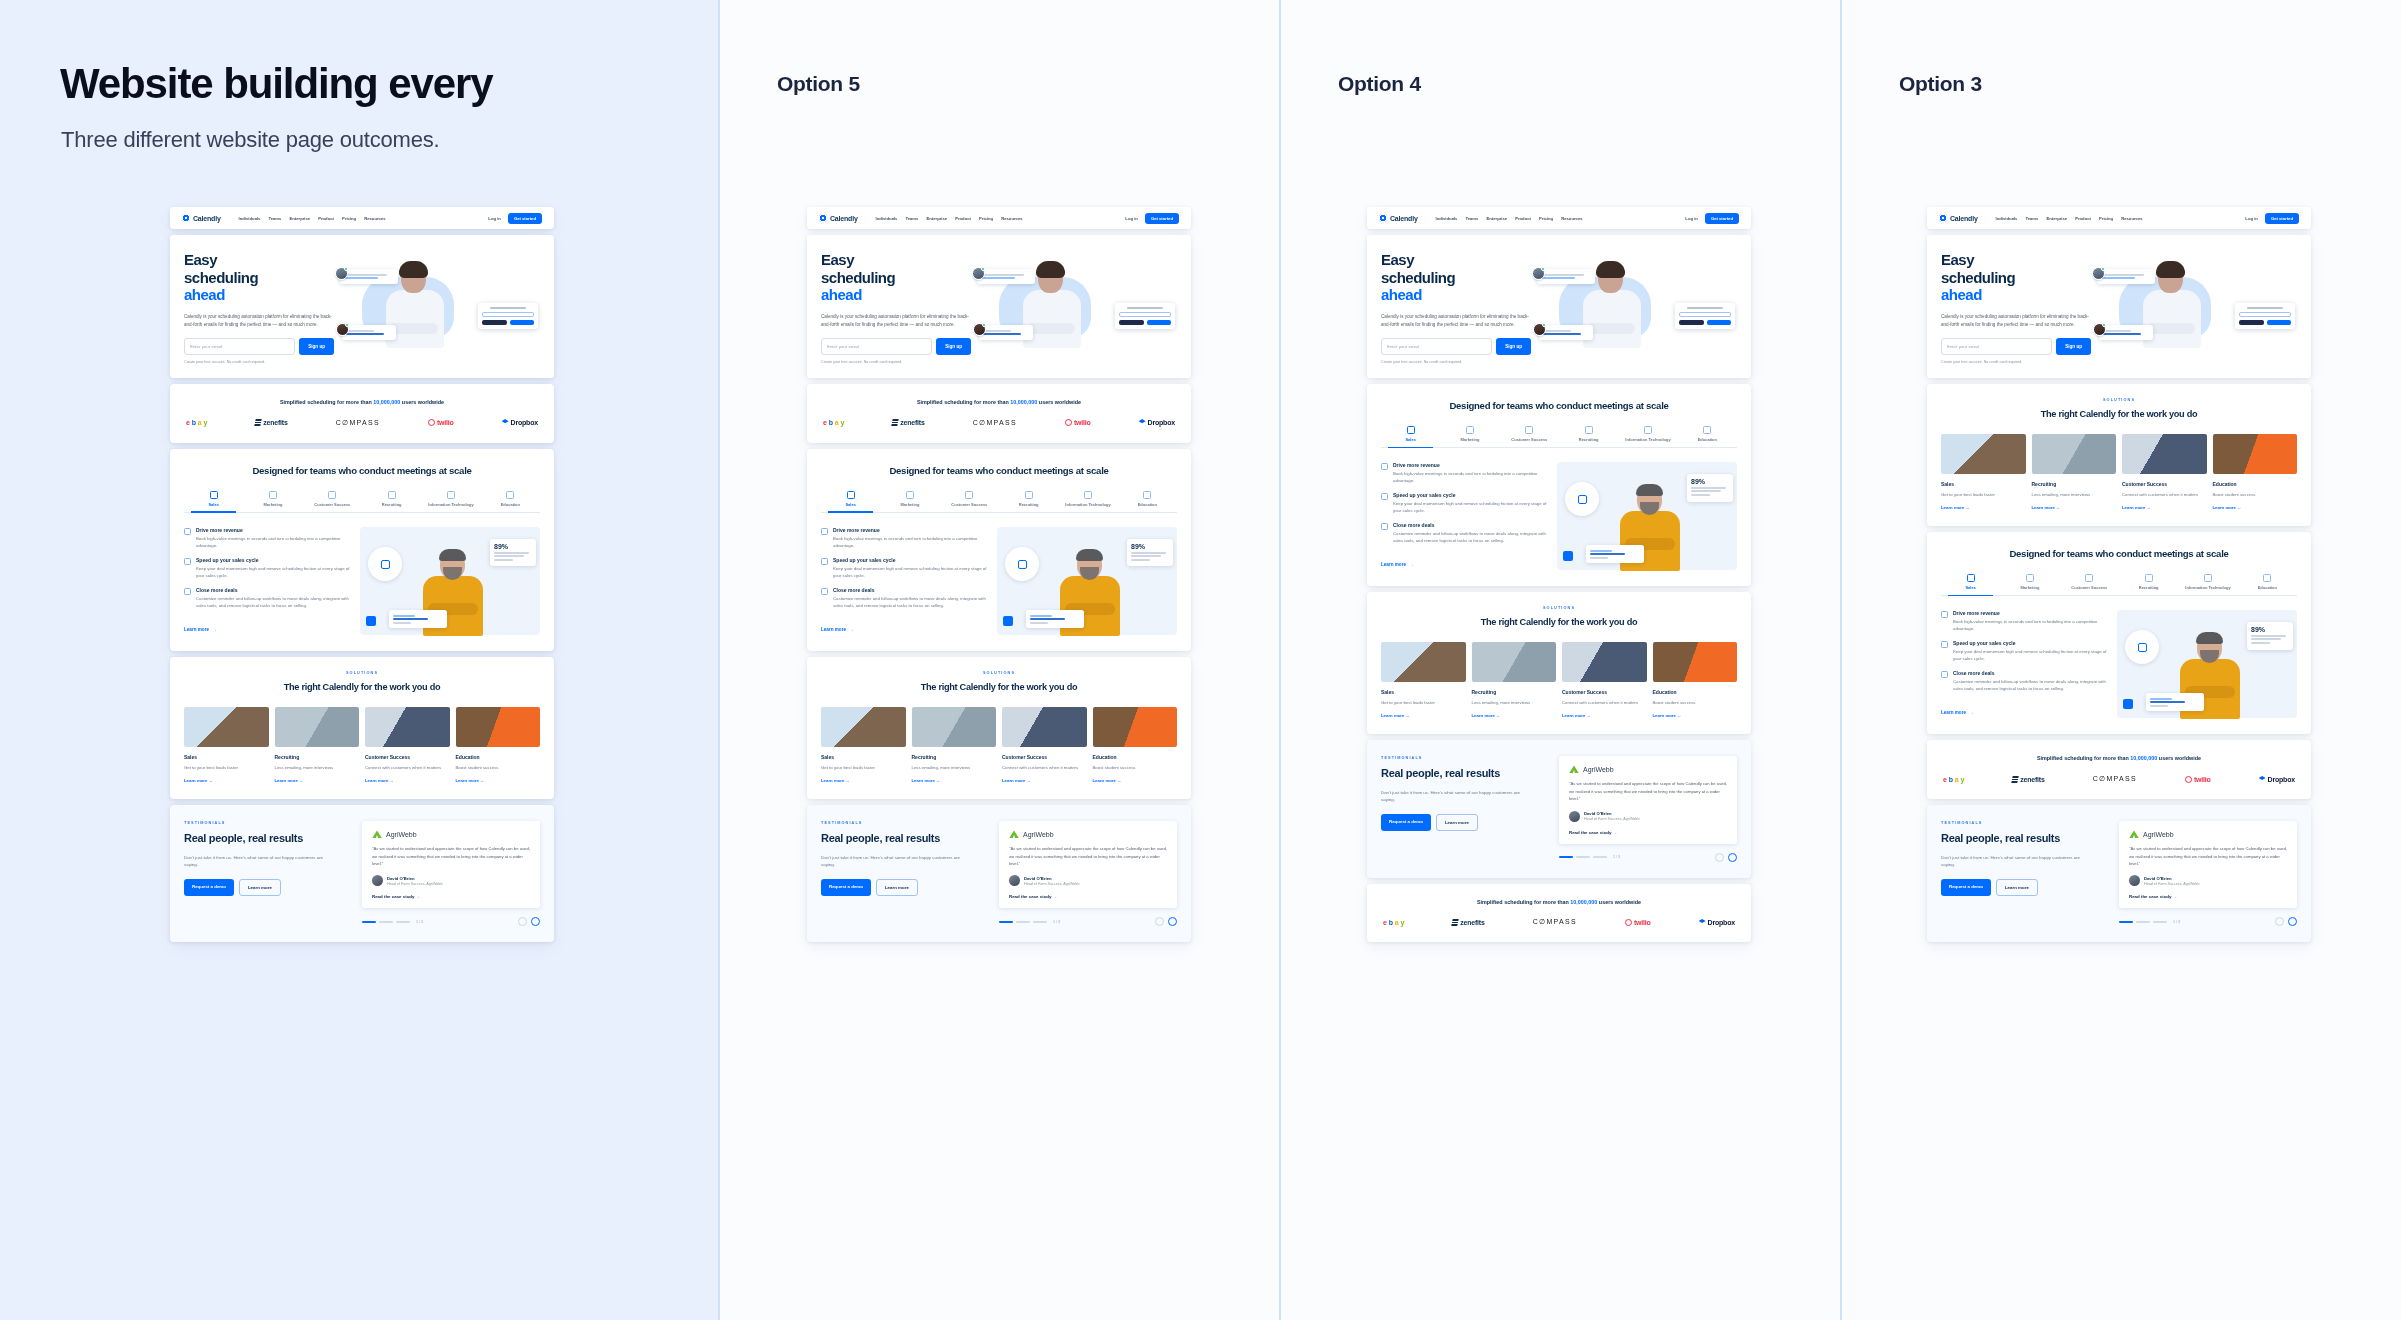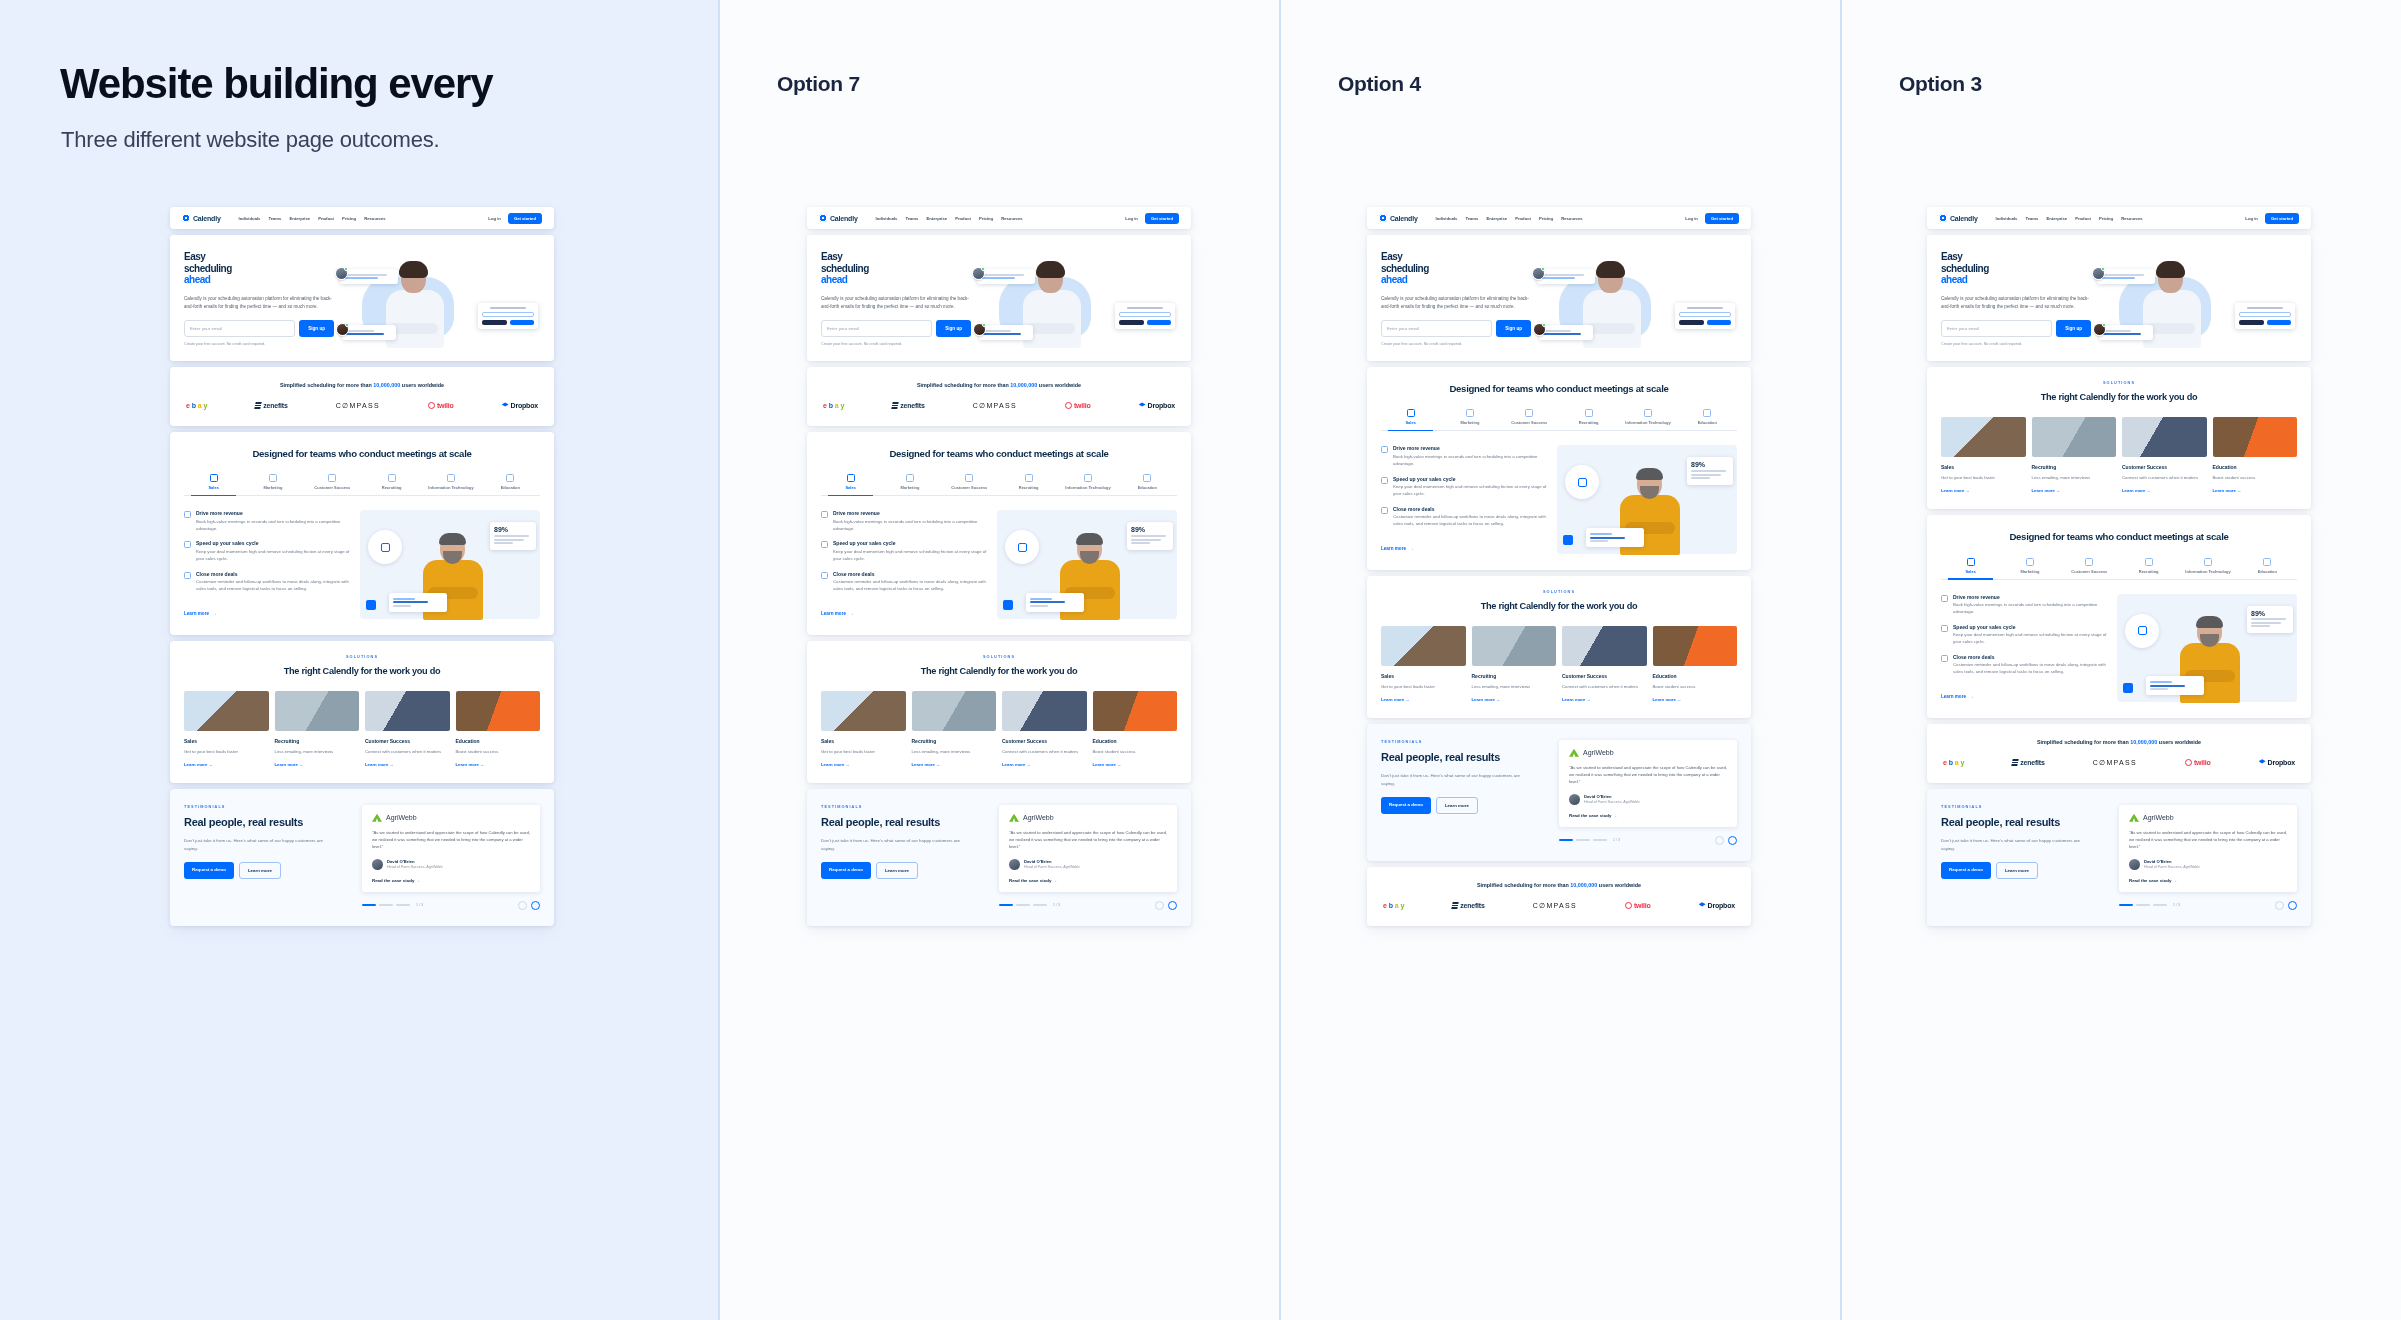--- a/index.html
+++ b/index.html
@@ -62,21 +62,21 @@
   .navright { margin-left:auto; display:flex; align-items:center; gap:7px; }
   .navright .login { font-size:4.2px; color:#415063; font-weight:600; }
   .btn-pill {
     background:#006bff; color:#fff; font-size:4.2px; font-weight:600;
     padding:3px 6px; border-radius:3px; white-space:nowrap;
   }
 
   
   .hero { display:flex; padding:16px 14px 14px; gap:6px; background:#fff; }
   .hero-left { width: 150px; }
-  .h1 { font-size:10px; font-weight:700; line-height:1.17; color:#0b2a4a; letter-spacing:-.5px; }
+  .h1 { font-size:15px; font-weight:700; line-height:1.17; color:#0b2a4a; letter-spacing:-.5px; }
   .h1 .accent { color:#006bff; display:block; }
   .hero-p { margin-top:9px; font-size:4.6px; line-height:1.75; color:#55606e; }
   .hero-form { margin-top:9px; display:flex; align-items:stretch; gap:4px; }
   .hero-input {
     flex:1; border:1px solid #d7dee8; border-radius:3px; background:#fff;
     font-size:4.4px; color:#9aa5b4; padding:5px 5px; display:flex; align-items:center;
   }
   .hero-cta {
     background:#006bff;color:#fff;font-size:4.6px;font-weight:700;
     padding:0 9px;border-radius:3px;display:flex;align-items:center;
@@ -480,21 +480,21 @@
             <div class="arrow on"></div>
           </div>
         </div>
       </div>
     </div>
   </div>
       </div>
   </div>
 
   <div class="col col-opt">
-    <div class="col-head">Option 7</div>
+    <div class="col-head">Option 5</div>
   </div>
   <div class="col col-opt">
     <div class="col-head">Option 4</div>
   </div>
   <div class="col col-opt">
     <div class="col-head">Option 3</div>
   </div>
 
   <div class="mock m1">
       <div class="sect">

